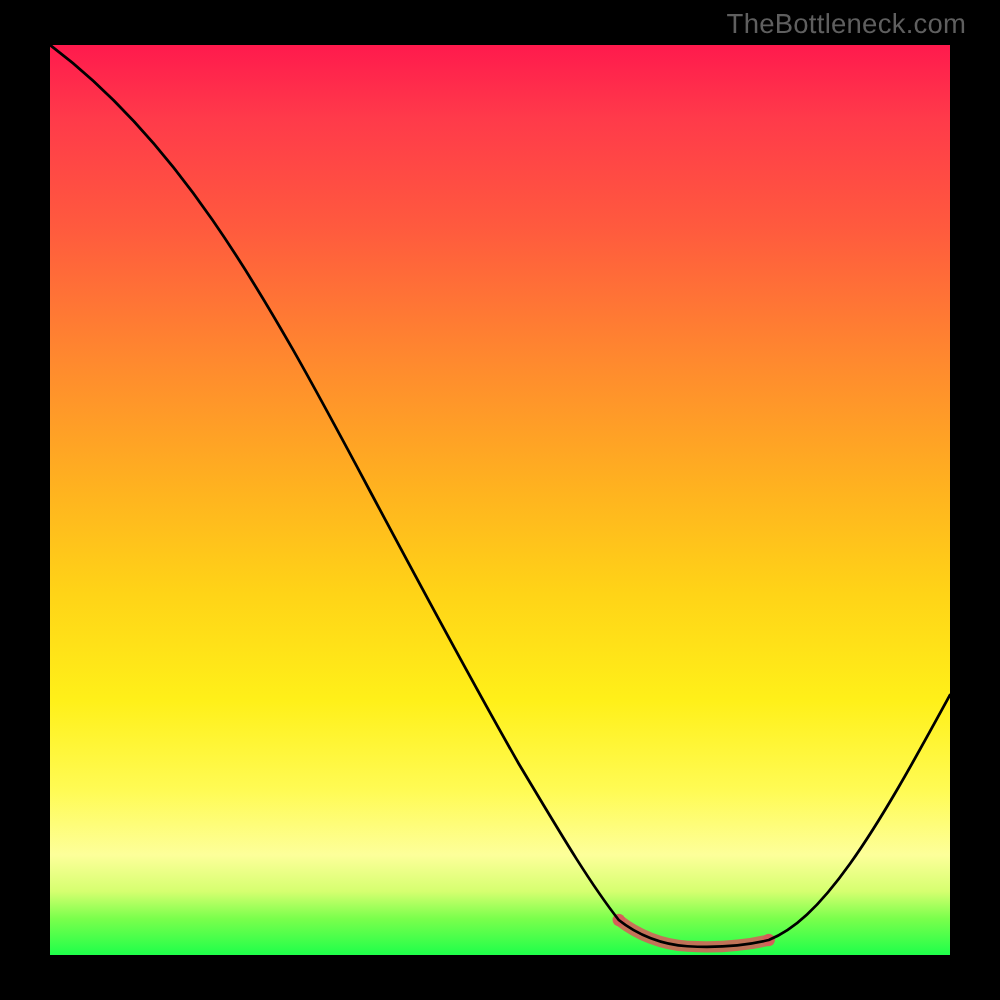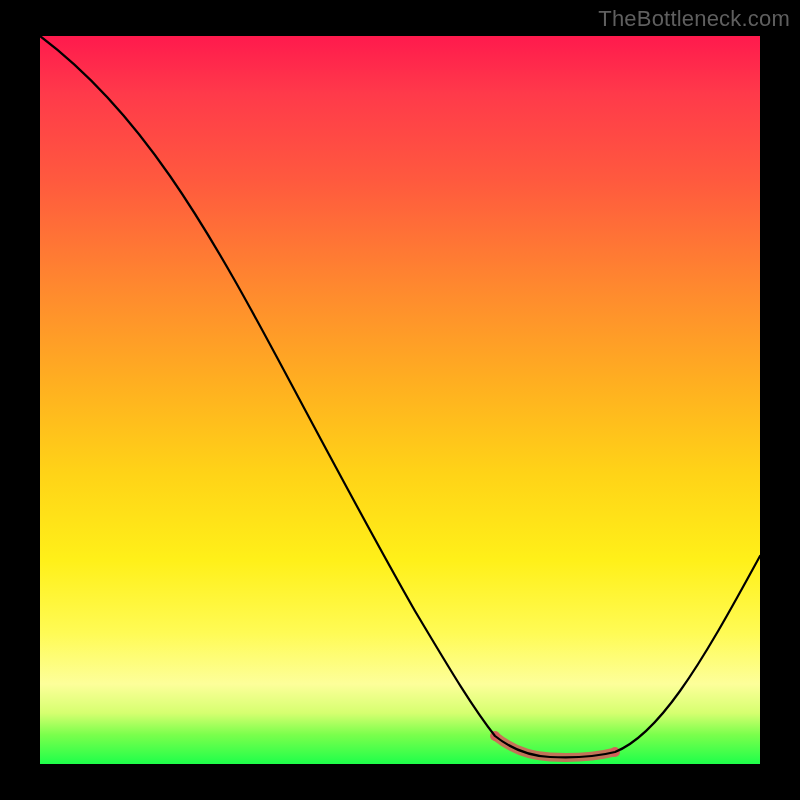--- a/index.html
+++ b/index.html
@@ -13,21 +13,21 @@
   }
   .frame {
     position: relative;
     width: 800px;
     height: 800px;
     background: #000;
   }
   .watermark {
     position: absolute;
     top: 6px;
-    right: 10px;
+    right: 27px;
     color: #5f5f5f;
     font-size: 22px;
     font-weight: 500;
     letter-spacing: 0.2px;
     z-index: 10;
     user-select: none;
   }
   .plot-area {
     position: absolute;
     left: 40px;

